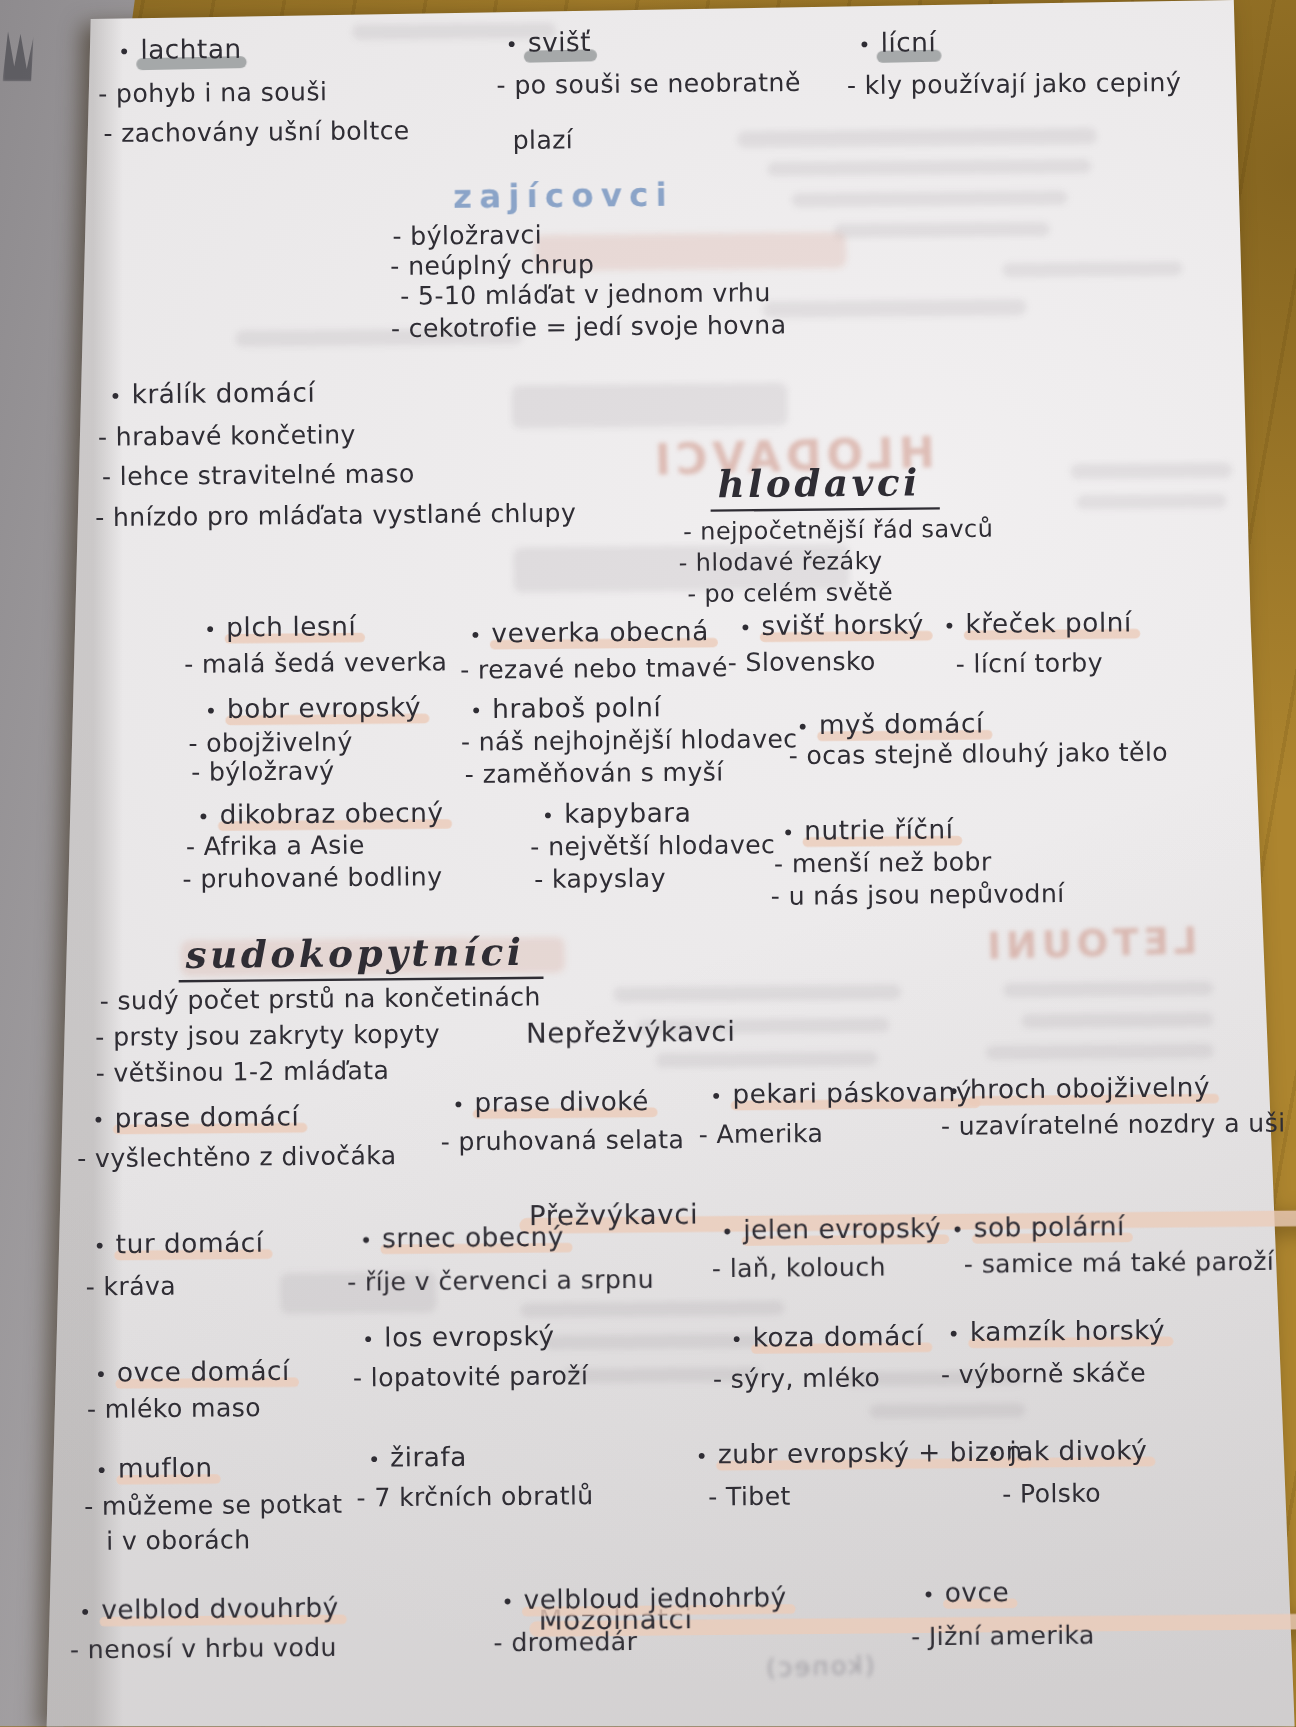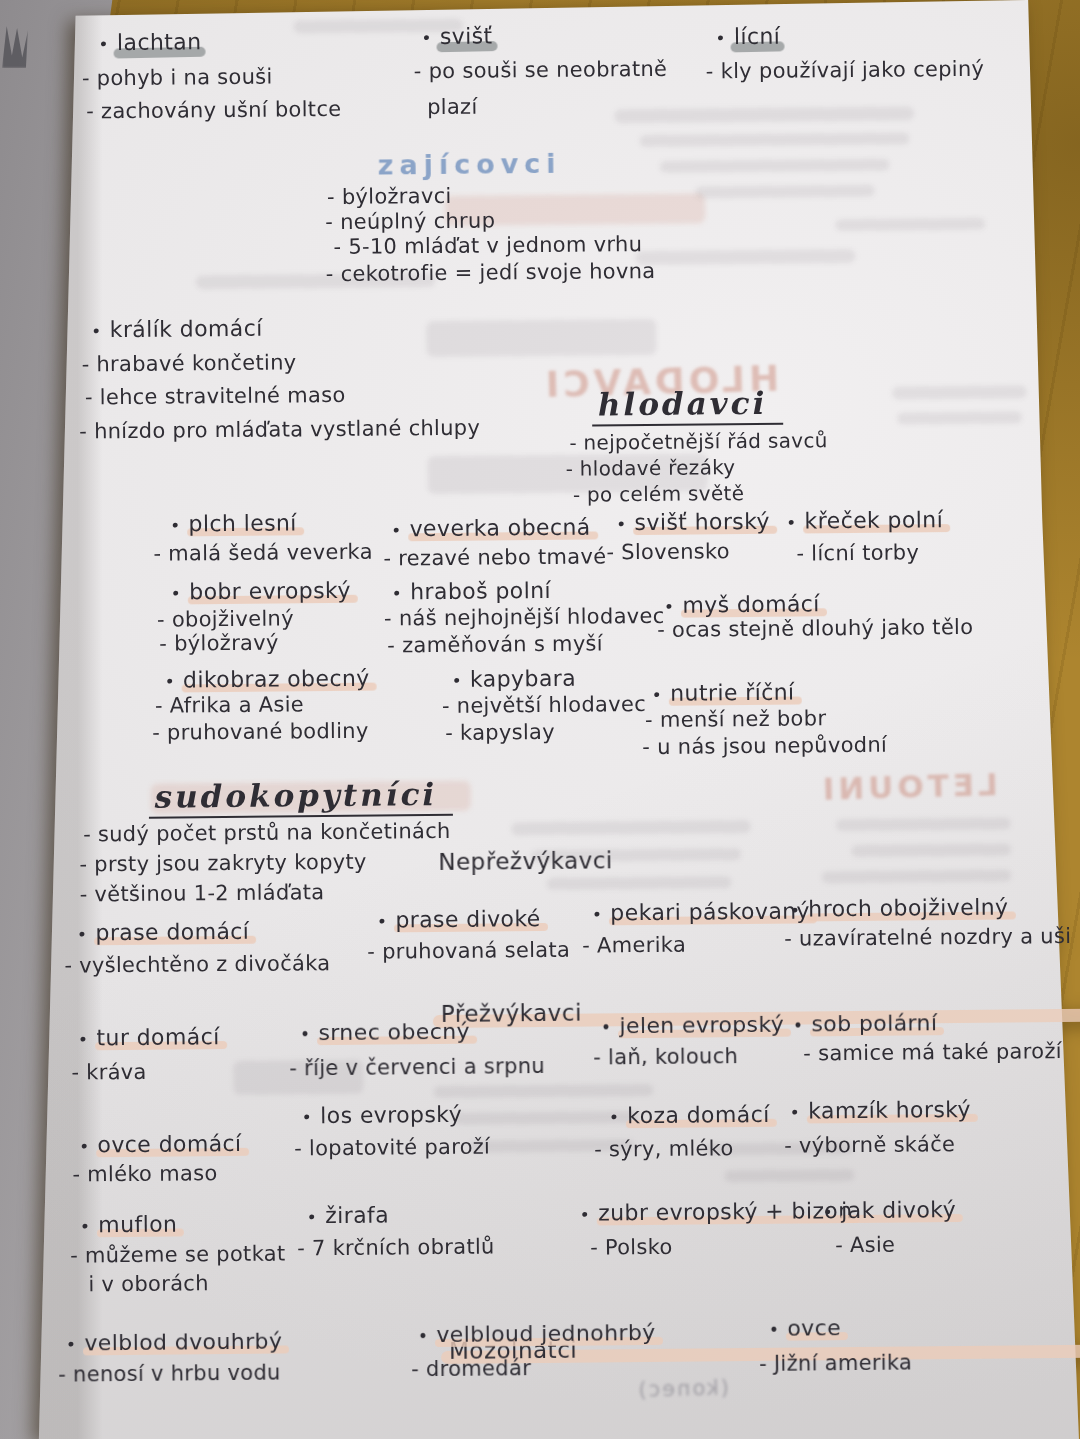--- a/index.html
+++ b/index.html
@@ -108,21 +108,21 @@
       <div class="bt bt-red" style="left:545px;top:362px;font-size:36px">HLODAVCI</div>
       <div class="bt bt-red" style="left:818px;top:772px;font-size:31px">LETOUNI</div>
       <div class="bt bt-gray" style="left:630px;top:1378px;font-size:21px">(konec)</div>
 
       <div class="ln nm ug" style="left:105px;top:26px"><span class="b">•</span><span class="t">lachtan</span></div>
       <div class="ln dt" style="left:88px;top:62px">pohyb i na souši</div>
       <div class="ln dt" style="left:92px;top:95px">zachovány ušní boltce</div>
 
       <div class="ln nm ug" style="left:428px;top:23px"><span class="b">•</span><span class="t">svišť</span></div>
       <div class="ln dt" style="left:420px;top:58px">po souši se neobratně</div>
-      <div class="ln dt cont" style="left:433px;top:94px">plazí</div>
+      <div class="ln dt cont" style="left:433px;top:104px">plazí</div>
 
       <div class="ln nm ug" style="left:722px;top:26px"><span class="b">•</span><span class="t">lícní</span></div>
       <div class="ln dt" style="left:712px;top:61px">kly používají jako cepiný</div>
 
       <div class="ln hd-blue" style="left:383px;top:148px">zajícovci</div>
       <div class="ln dt" style="left:332px;top:183px">býložravci</div>
       <div class="ln dt" style="left:330px;top:208px">neúplný chrup</div>
       <div class="ln dt" style="left:338px;top:233px">5-10 mláďat v jednom vrhu</div>
       <div class="ln dt" style="left:330px;top:260px">cekotrofie = jedí svoje hovna</div>
 
@@ -197,23 +197,23 @@
       <div class="ln dt" style="left:590px;top:1138px">sýry, mléko</div>
       <div class="ln nm up" style="left:786px;top:1101px"><span class="b">•</span><span class="t">kamzík horský</span></div>
       <div class="ln dt" style="left:780px;top:1136px">výborně skáče</div>
 
       <div class="ln nm up" style="left:75px;top:1208px"><span class="b">•</span><span class="t">muflon</span></div>
       <div class="ln dt" style="left:65px;top:1239px">můžeme se potkat</div>
       <div class="ln dt cont" style="left:83px;top:1268px">i v oborách</div>
       <div class="ln nm" style="left:302px;top:1201px"><span class="b">•</span><span class="t">žirafa</span></div>
       <div class="ln dt" style="left:292px;top:1234px">7 krčních obratlů</div>
       <div class="ln nm up" style="left:575px;top:1201px"><span class="b">•</span><span class="t">zubr evropský + bizon</span></div>
-      <div class="ln dt" style="left:585px;top:1236px">Polsko</div>
+      <div class="ln dt" style="left:585px;top:1236px">Tibet</div>
       <div class="ln nm up" style="left:818px;top:1201px"><span class="b">•</span><span class="t">jak divoký</span></div>
-      <div class="ln dt" style="left:830px;top:1236px">Asie</div>
+      <div class="ln dt" style="left:830px;top:1236px">Polsko</div>
 
       <div class="ln hd-sub band" style="left:443px;top:1284px">Mozolnatci</div>
       <div class="ln nm up" style="left:60px;top:1326px"><span class="b">•</span><span class="t">velblod dvouhrbý</span></div>
       <div class="ln dt" style="left:52px;top:1358px">nenosí v hrbu vodu</div>
       <div class="ln nm up" style="left:412px;top:1321px"><span class="b">•</span><span class="t">velbloud jednohrbý</span></div>
       <div class="ln dt" style="left:405px;top:1356px">dromedár</div>
       <div class="ln nm up" style="left:763px;top:1318px"><span class="b">•</span><span class="t">ovce</span></div>
       <div class="ln dt" style="left:753px;top:1354px">Jižní amerika</div>
 
     </div>

